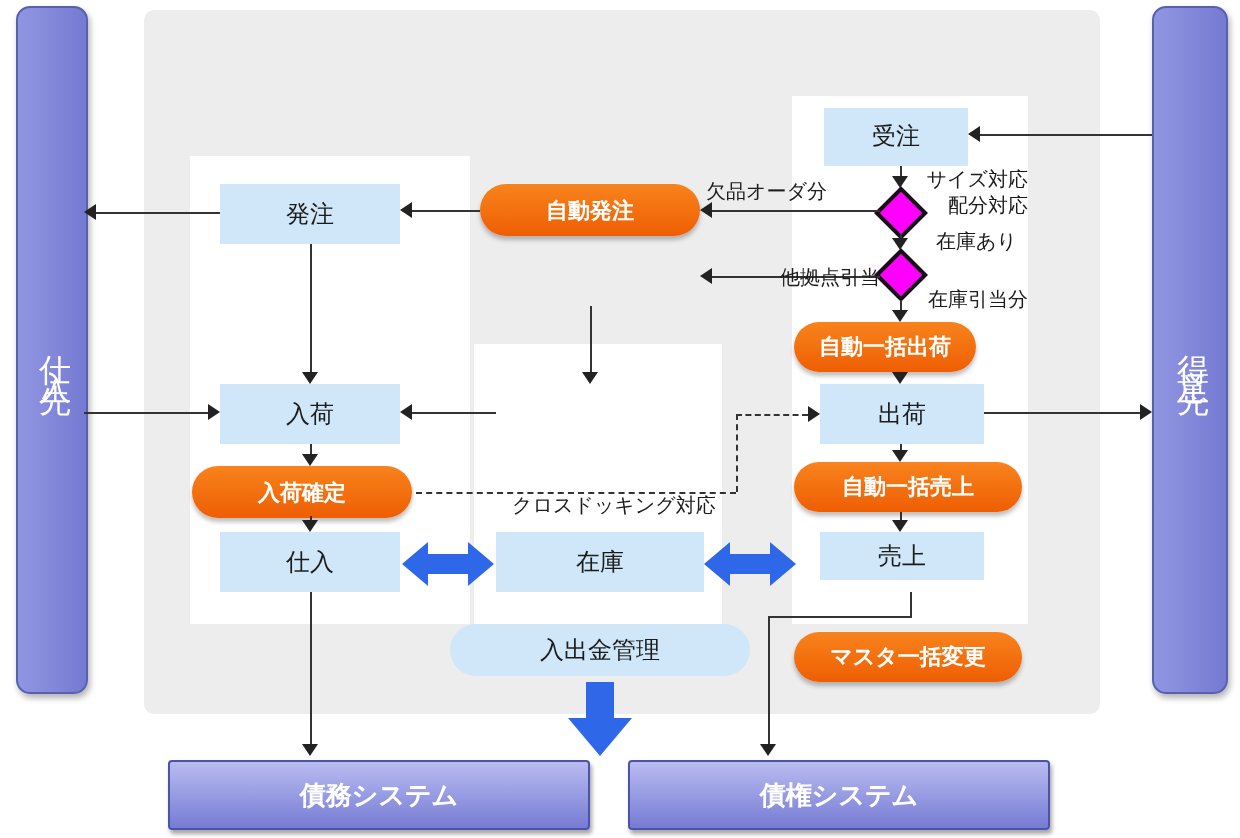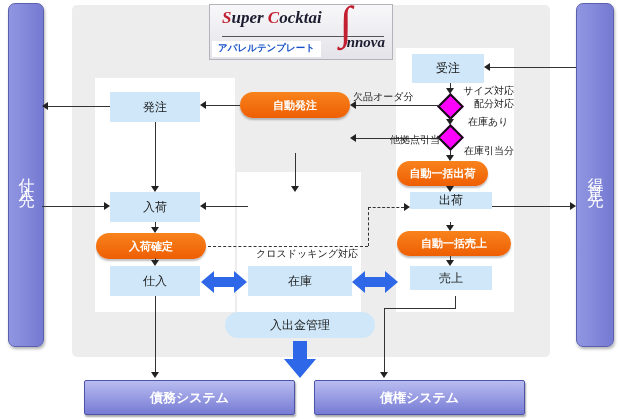--- a/index.html
+++ b/index.html
@@ -48,45 +48,38 @@
 </head>
 <body>
 
 <div class="stage">
 
   <div class="panel" style="left:72px;top:5px;width:478px;height:352px;"></div>
   <div class="wpanel" style="left:95px;top:78px;width:140px;height:234px;"></div>
   <div class="wpanel" style="left:237px;top:172px;width:124px;height:140px;"></div>
   <div class="wpanel" style="left:396px;top:48px;width:118px;height:264px;"></div>
 
-  <div class="logo">
-    <div class="logo-top"><span class="cap">S</span><span>uper </span><span class="cap">C</span><span>ocktai</span></div>
-    <div class="logo-rule"></div>
-    <div class="logo-swash">∫</div>
-    <div class="logo-sub">nnova</div>
-    <div class="logo-tagline">アパレルテンプレート</div>
-  </div>
 
   <div class="lane" style="left:8px;top:3px;width:34px;height:342px;">
       <span>仕入先</span>
     </div>
   <div class="lane" style="left:576px;top:3px;width:36px;height:342px;">
       <span>得意先</span>
     </div>
 
   <div class="box" style="left:412px;top:54px;width:72px;height:29px;">
       <span>受注</span>
     </div>
   <div class="box" style="left:110px;top:92px;width:90px;height:30px;">
       <span>発注</span>
     </div>
   <div class="box" style="left:110px;top:192px;width:90px;height:30px;">
       <span>入荷</span>
     </div>
-  <div class="box" style="left:410px;top:192px;width:82px;height:17px;">
+  <div class="box" style="left:410px;top:192px;width:82px;height:30px;">
       <span>出荷</span>
     </div>
   <div class="box" style="left:110px;top:266px;width:90px;height:30px;">
       <span>仕入</span>
     </div>
   <div class="box" style="left:248px;top:266px;width:104px;height:30px;">
       <span>在庫</span>
     </div>
   <div class="box" style="left:410px;top:266px;width:82px;height:24px;">
       <span>売上</span>
@@ -99,20 +92,23 @@
       <span>自動発注</span>
     </div>
   <div class="pill" style="left:397px;top:161px;width:91px;height:25px;">
       <span>自動一括出荷</span>
     </div>
   <div class="pill" style="left:397px;top:231px;width:114px;height:25px;">
       <span>自動一括売上</span>
     </div>
   <div class="pill" style="left:96px;top:233px;width:110px;height:26px;">
       <span>入荷確定</span>
+    </div>
+  <div class="pill" style="left:397px;top:316px;width:114px;height:25px;">
+      <span>マスタ一括変更</span>
     </div>
 
   <div class="diamond" style="left:441px;top:97px;"></div>
   <div class="diamond" style="left:441px;top:128px;"></div>
 
   <div class="sysbox" style="left:314px;top:380px;width:209px;height:33px;">
       <span>債権システム</span>
     </div>
   <div class="sysbox" style="left:84px;top:380px;width:209px;height:33px;">
       <span>債務システム</span>

